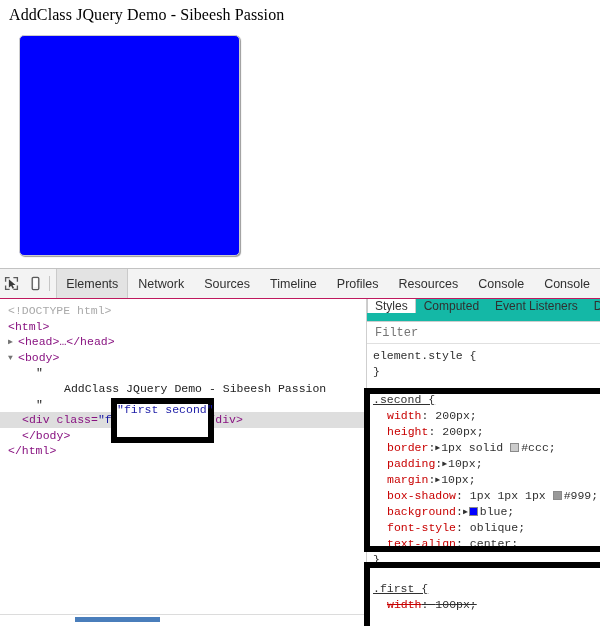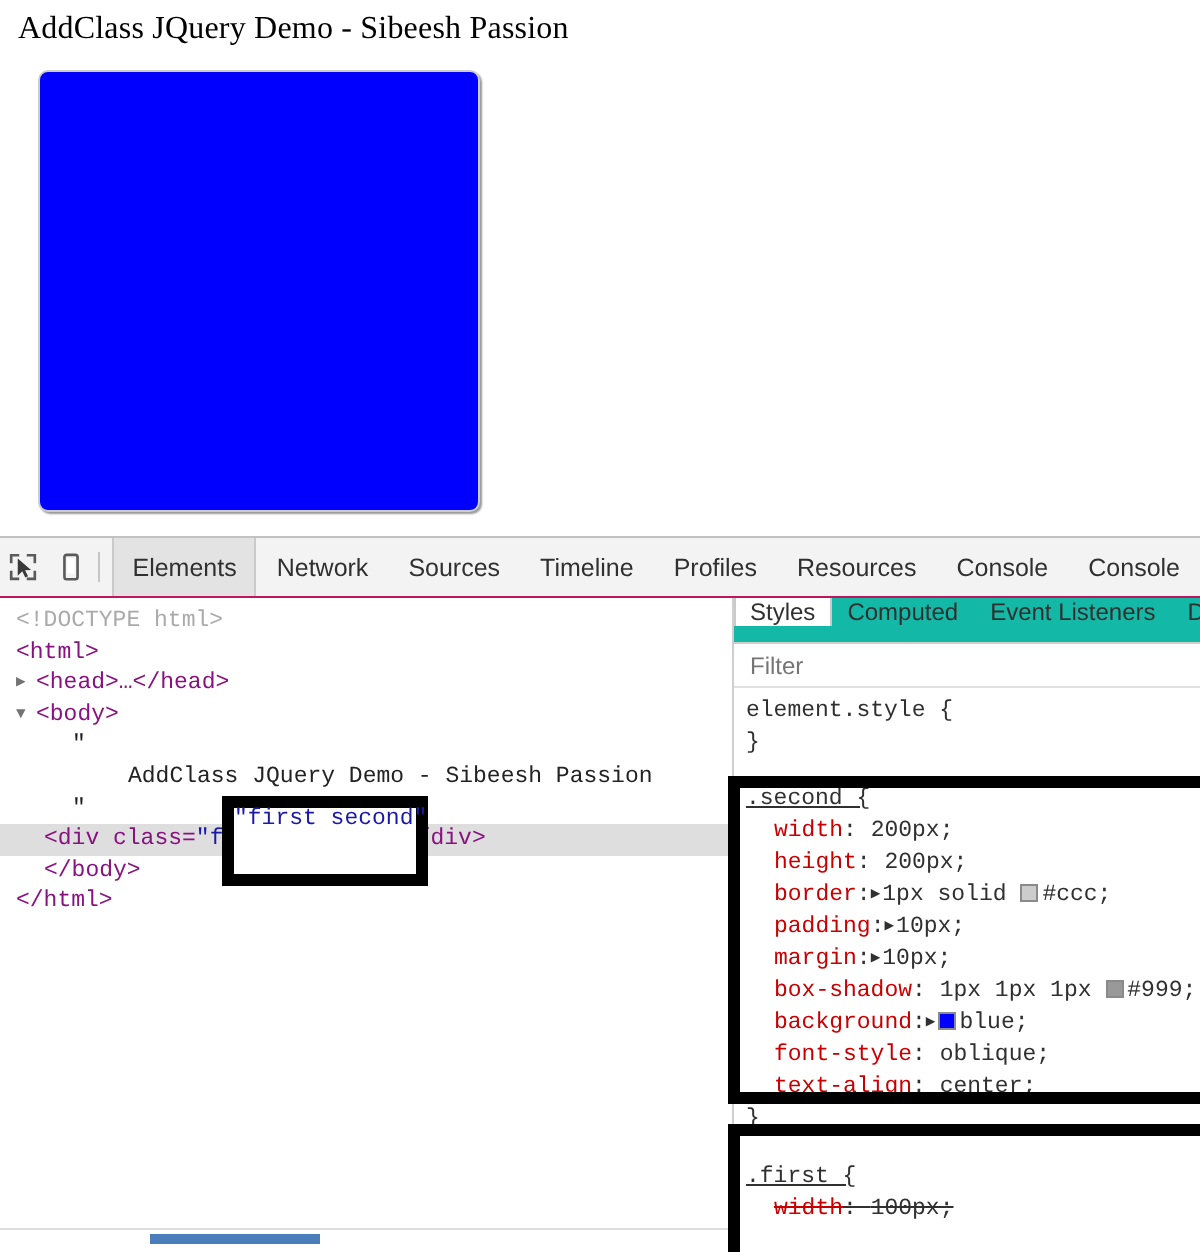--- a/index.html
+++ b/index.html
@@ -192,21 +192,21 @@
     border-right: 1px solid #cacaca;
   }
   #filter-row {
     height: 22px;
     border-bottom: 1px solid #e0e0e0;
     display: flex;
     align-items: center;
     padding-left: 8px;
   }
   #filter-input {
-    font-family: Liberation Sans, sans-serif;
+    font-family: Liberation Mono, monospace;
     font-size: 12px;
     color: #a0a0a0;
     border: none;
     outline: none;
     background: transparent;
     width: 200px;
     padding: 0;
   }
   .css-block {
     font-family: "Liberation Mono", "DejaVu Sans Mono", monospace;

